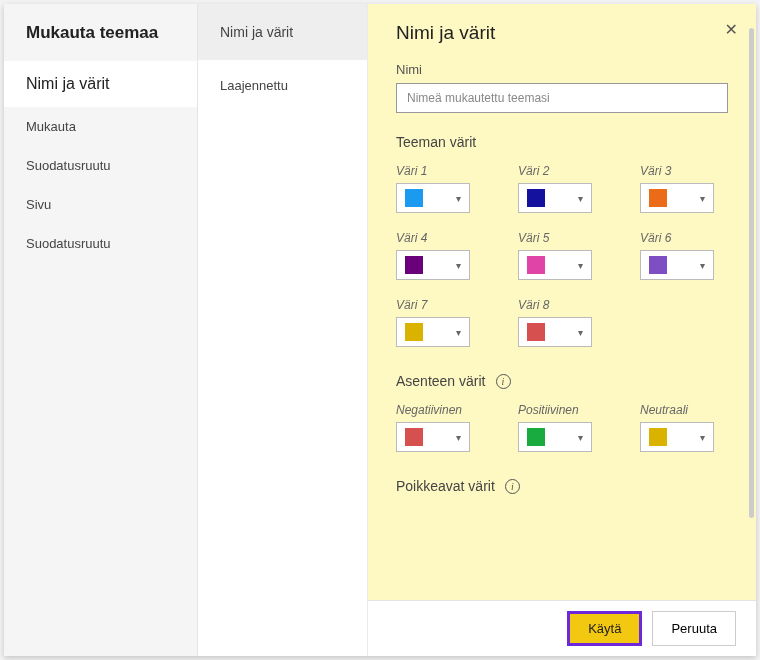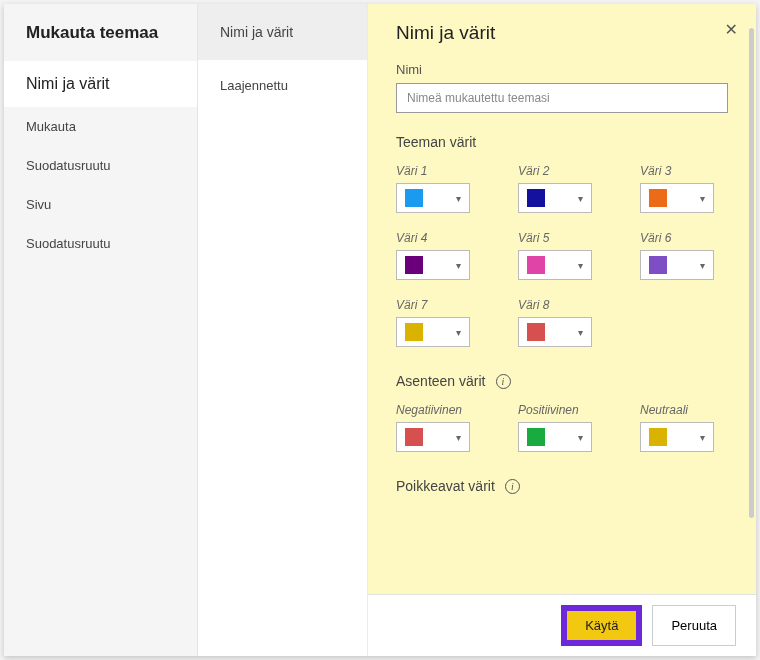--- a/index.html
+++ b/index.html
@@ -22,21 +22,21 @@
 .grid { display: grid; grid-template-columns: repeat(3, 1fr); gap: 18px 34px; margin-bottom: 26px; }
 .grid.two { grid-template-columns: repeat(3, 1fr); }
 .cell { }
 .cell-label { font-size: 12px; color: #666; margin-bottom: 5px; font-style: italic; }
 .swatch-btn { display: flex; align-items: center; border: 1px solid #bbb; width: 74px; height: 30px; cursor: pointer; background: #fff; }
 .swatch { width: 18px; height: 18px; margin-left: 8px; }
 .chev { margin-left: auto; margin-right: 8px; color: #666; font-size: 10px; }
 .info-icon { display:inline-flex; width:15px; height:15px; border:1.2px solid #555; border-radius:50%; align-items:center; justify-content:center; font-size:10px; font-style:italic; font-family: Georgia, serif; color:#555; }
 .footer { position: absolute; bottom: 0; right: 0; left: 0; border-top: 1px solid #e3e3e3; padding: 10px 20px; display: flex; justify-content: flex-end; gap: 10px; background:#fff; }
 .btn { font-size: 13px; padding: 7px 18px; border: 1px solid #ccc; background: #fff; cursor: pointer; }
-.btn.primary { background: #f2c811; border: 6px solid #6d28d9; color: #222; text-align: center; }
+.btn.primary { background: #f2c811; border: 3px solid #6d28d9; color: #222; text-align: center; }
 .scrollbar-mock { position: absolute; right: 2px; top: 24px; width: 5px; height: 490px; background: #ccc; border-radius: 3px; }
 </style>
 </head>
 <body>
 
 <div class="dialog">
 
   <div class="col1">
     <div class="col1-header">Mukauta teemaa</div>
     <div class="col1-item active">Nimi ja värit</div>

